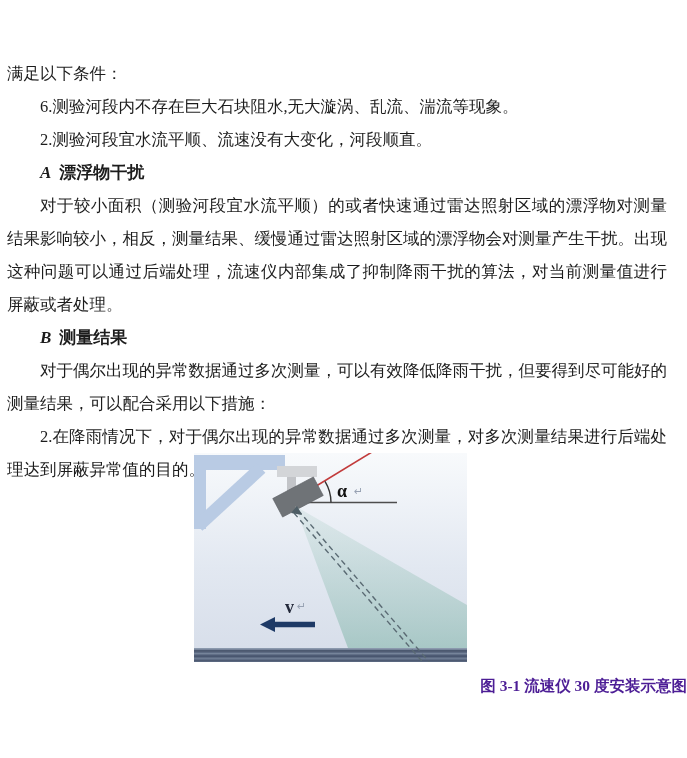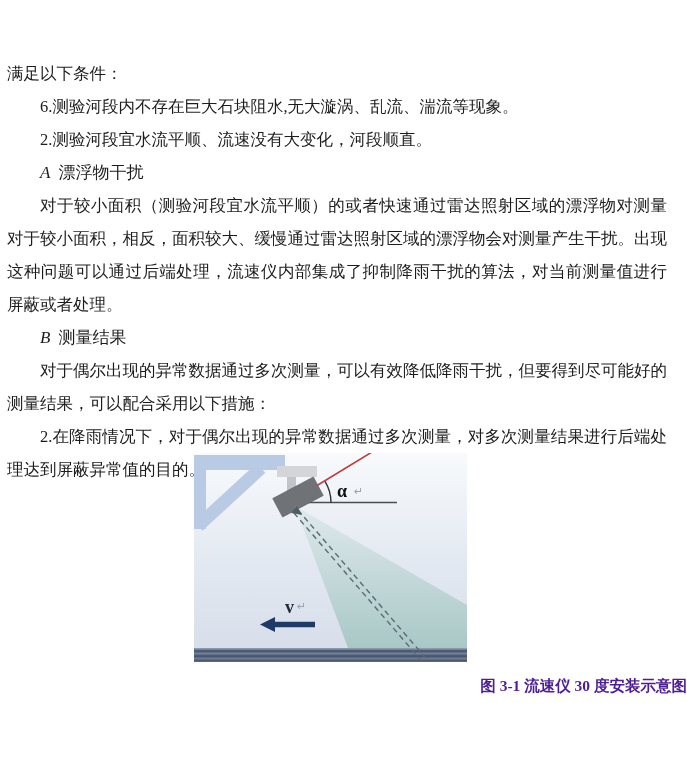--- a/index.html
+++ b/index.html
@@ -4,42 +4,42 @@
 <style>
   html,body { margin:0; padding:0; background:#ffffff; }
   .page {
     position:relative; width:687px; height:758px; background:#ffffff;
     font-family:"Liberation Serif","DejaVu Serif",serif; color:#1c1c1c; overflow:hidden;
   }
   .text-col { position:absolute; left:7px; top:16px; width:660px; font-size:16.5px; line-height:33px;margin-top:41px; }
   .line { margin:0; height:33px; overflow:hidden; }
   .ind { text-indent:33px; }
   .fill { text-align:justify; text-align-last:justify; text-justify:inter-character; }
-  .head { font-weight:normal; font-size:17px; }
+  .head { font-weight:bold; font-size:17px; }
   .head-prefix { font-style:italic; margin-right:8px; }
   .diagram { position:absolute; left:194px; top:453px; width:273px; height:209px; margin:0; }
   .caption {
     position:absolute; left:0; top:675px; width:687px; text-align:right;
     font-weight:bold; font-size:15.5px; line-height:22px; color:#4c1d95;
   }
   svg .serif-label { font-family:"Liberation Serif","DejaVu Serif",serif; font-weight:bold; }
   svg .ret { font-family:"DejaVu Sans","Liberation Sans",sans-serif; }
 </style>
 </head>
 <body>
 
 <div class="page">
 
   <div class="text-col">
     <p class="line">满足以下条件：</p>
     <p class="line ind">6.测验河段内不存在巨大石块阻水,无大漩涡、乱流、湍流等现象。</p>
     <p class="line ind">2.测验河段宜水流平顺、流速没有大变化，河段顺直。</p>
     <p class="line ind head"><span class="head-prefix">A</span><span>漂浮物干扰</span></p>
     <p class="line ind fill">对于较小面积（测验河段宜水流平顺）的或者快速通过雷达照射区域的漂浮物对测量</p>
-    <p class="line fill">对于较小面积，相反，面积较大、缓慢通过雷达照射区域的漂浮物会对测量产生干扰。出现</p>
+    <p class="line fill">结果影响较小，相反，测量结果、缓慢通过雷达照射区域的漂浮物会对测量产生干扰。出现</p>
     <p class="line fill">这种问题可以通过后端处理，流速仪内部集成了抑制降雨干扰的算法，对当前测量值进行</p>
     <p class="line">屏蔽或者处理。</p>
     <p class="line ind head"><span class="head-prefix">B</span><span>测量结果</span></p>
     <p class="line ind fill">对于偶尔出现的异常数据通过多次测量，可以有效降低降雨干扰，但要得到尽可能好的</p>
     <p class="line">测量结果，可以配合采用以下措施：</p>
     <p class="line ind fill">2.在降雨情况下，对于偶尔出现的异常数据通过多次测量，对多次测量结果进行后端处</p>
     <p class="line">理达到屏蔽异常值的目的。</p>
   </div>
 
   <figure class="diagram">

